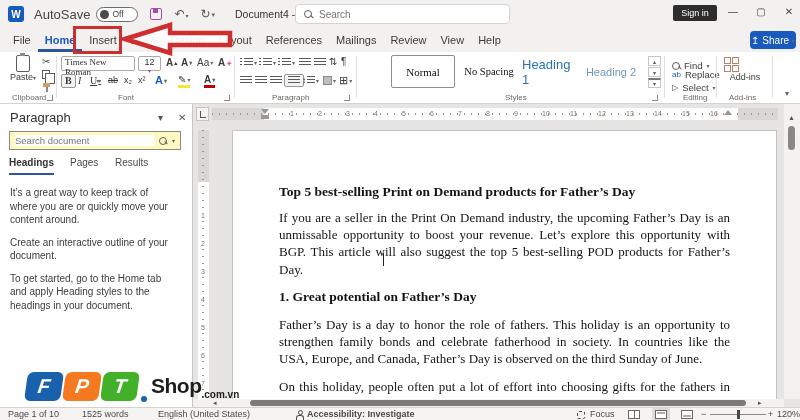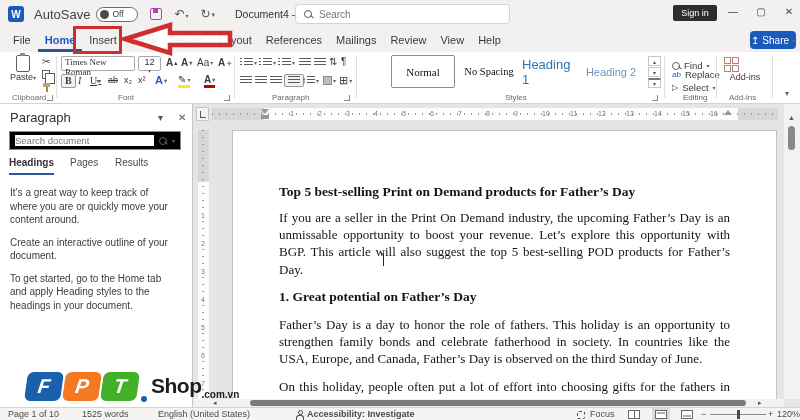--- a/index.html
+++ b/index.html
@@ -65,21 +65,21 @@
   .style-item { position:absolute; top:3px; height:33px; display:flex; align-items:center; justify-content:center; }
   .gal-col { position:absolute; display:flex; flex-direction:column; gap:1px; }
   .gal-col span { width:13px; height:10px; border:1px solid #c8c6c4; font-size:6px; color:#555; display:flex; align-items:center; justify-content:center; background:#fff; }
   .edit-row { position:absolute; font-size:9.5px; color:#3d3b39; display:flex; align-items:center; gap:4px; }
   .addins-icon { display:grid; grid-template-columns:7px 7px; grid-template-rows:7px 7px; gap:1px; margin:0 auto; }
   .addins-icon i { border:1.3px solid #b5846b; background:#fff; }
   
   .navpane { position:absolute; left:0; top:104px; width:193px; height:303px; background:#fff; border-right:1px solid #c8c6c4; }
   .nav-title { position:absolute; left:10px; top:6px; font-size:13px; color:#30302e; }
   .nav-ctl { position:absolute; top:8px; font-size:10px; color:#555; }
-  .nav-search { position:absolute; left:9px; top:27px; width:172px; height:19px; border:1px solid #8a8886; background:#000000;
+  .nav-search { position:absolute; left:9px; top:27px; width:172px; height:19px; border:1px solid #8a8886; background:#fef9c3;
     display:flex; align-items:center; padding:0 5px; gap:5px; }
   .nav-search input { border:none; outline:none; flex:1; font-size:9.5px; color:#666; font-family:"Liberation Sans", sans-serif; }
   .nav-tab { position:absolute; top:53px; font-size:10px; color:#4a4a4a; padding-bottom:5px; }
   .nav-tab.active { font-weight:bold; color:#333; border-bottom:2.5px solid #2b579a; }
   .nav-body { position:absolute; left:10px; top:82px; width:168px; font-size:10px; color:#3c3c3c; line-height:1.35; }
   .nav-body p { margin-bottom:9px; }
   
   .docarea { position:absolute; left:193px; top:104px; width:607px; height:303px; background:#e7e5e4; overflow:hidden; }
   .hruler { position:absolute; left:19px; top:4px; width:566px; height:12px; background:#d9d7d5; }
   .hruler .white { position:absolute; left:52px; top:0; width:474px; height:12px; background:#fdfdfd; }

